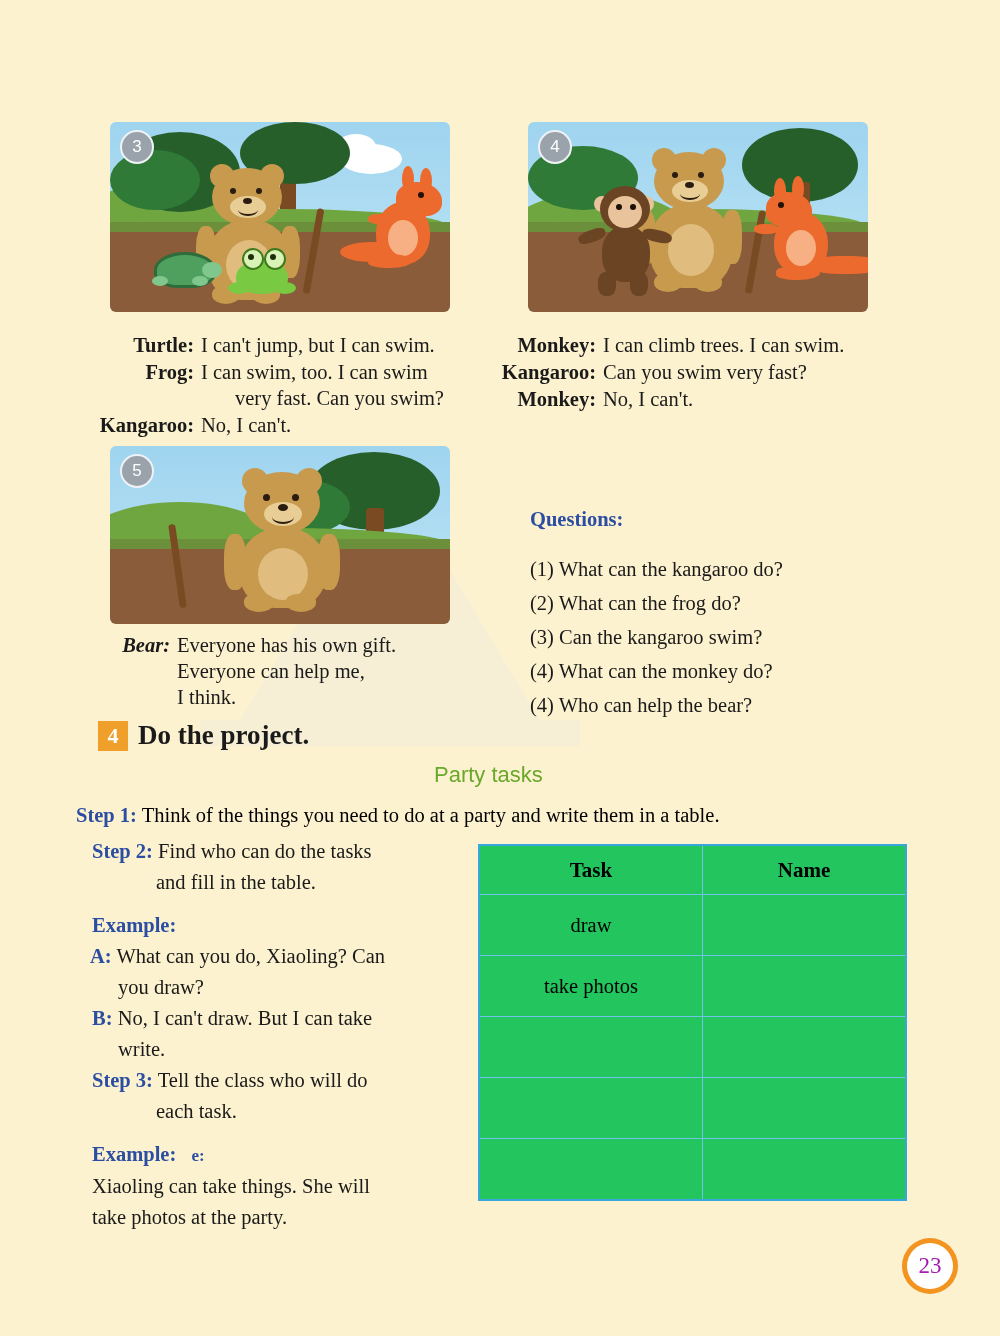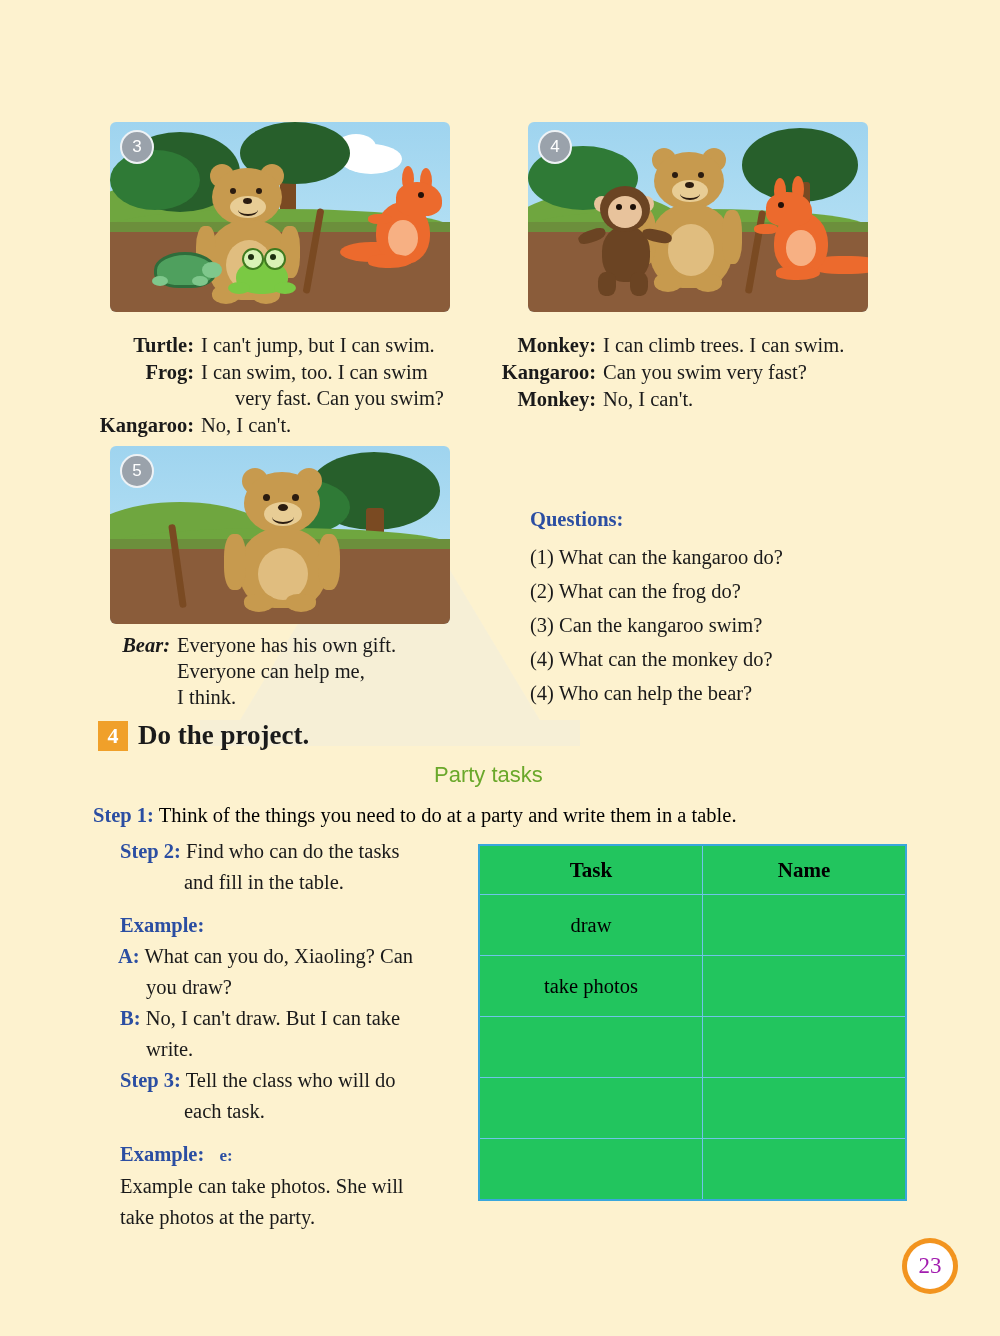--- a/index.html
+++ b/index.html
@@ -98,21 +98,21 @@
   .monkey .leg{position:absolute;background:#6b4423;border-radius:40%;}
 
   
   .dialogue{position:absolute;font-size:20.5px;line-height:26px;color:#1a1a1a;}
   .dialogue .row{display:flex;margin-bottom:1px;}
   .dialogue .spk{font-weight:bold;text-align:right;white-space:nowrap;padding-right:7px;}
   .dialogue .txt{flex:1;}
   .cont{display:block;}
 
   .questions{position:absolute;font-size:20.5px;line-height:34px;color:#1a1a1a;}
-  .questions .qhead{color:#2b4ea2;font-weight:bold;margin-bottom:4px;}
+  .questions .qhead{color:#2b4ea2;font-weight:bold;margin-bottom:16px;}
 
   
   .sec-head{position:absolute;display:flex;align-items:center;}
   .sec-num{
     width:30px;height:30px;background:#f0a02a;color:#fff;font-weight:bold;
     font-family:"Liberation Serif",serif;font-size:22px;
     display:flex;align-items:center;justify-content:center;margin-right:10px;
   }
   .sec-title{font-size:27px;font-weight:bold;color:#1a1a1a;}
 
@@ -356,26 +356,26 @@
     <div>(4) Who can help the bear?</div>
   </div>
 
   <div class="sec-head" style="left:98px;top:720px;">
     <div class="sec-num">4</div>
     <div class="sec-title">Do the project.</div>
   </div>
 
   <div class="party-title" style="left:434px;top:762px;">Party tasks</div>
 
-  <div class="step1" style="left:93px;top:800px;width:860px;">
+  <div class="step1" style="left:76px;top:800px;width:860px;">
     <span class="lbl">Step 1:</span>
     <span>Think of the things you need to do at a party and write them in a table.</span>
   </div>
 
-  <div class="steps" style="left:92px;top:836px;width:370px;margin-left:28px;">
+  <div class="steps" style="left:92px;top:836px;width:370px;">
     <div>
       <span class="lbl">Step 2:</span>
       <span>Find who can do the tasks</span>
     </div>
     <div class="indent">and fill in the table.</div>
 
     <div style="margin-top:12px;" class="lbl">Example:</div>
     <div class="hang" style="padding-left:26px;">
       <span class="lbl">A:</span>
       <span>What can you do, Xiaoling? Can</span>
@@ -390,21 +390,21 @@
     <div>
       <span class="lbl">Step 3:</span>
       <span>Tell the class who will do</span>
     </div>
     <div class="indent">each task.</div>
 
     <div style="margin-top:12px;">
       <span class="lbl">Example:</span>
       <span class="lbl" style="font-size:17px;padding-left:10px;">e:</span>
     </div>
-    <div>Example can take photos. She will</div>
+    <div>Xiaoling can take things. She will</div>
     <div>take photos at the party.</div>
   </div>
 
   <table class="tbl" style="left:478px;top:844px;">
     <tbody>
         <tr>
       <th class="c1">Task</th>
       <th class="c2">Name</th>
     </tr>
     <tr>

